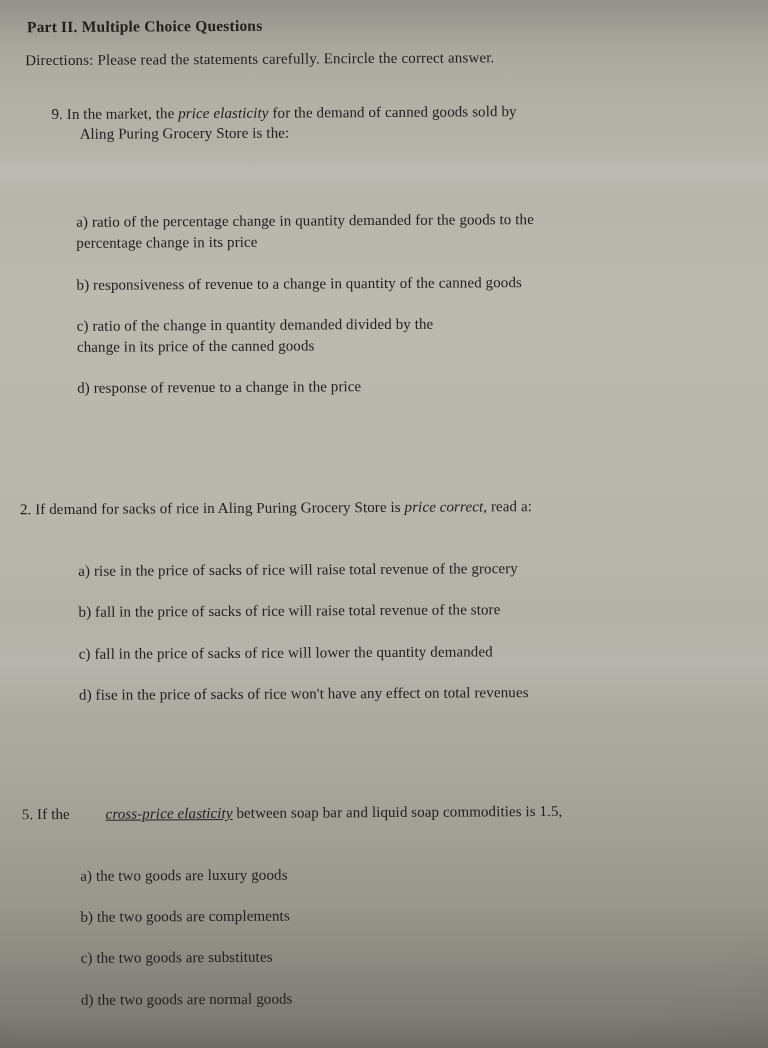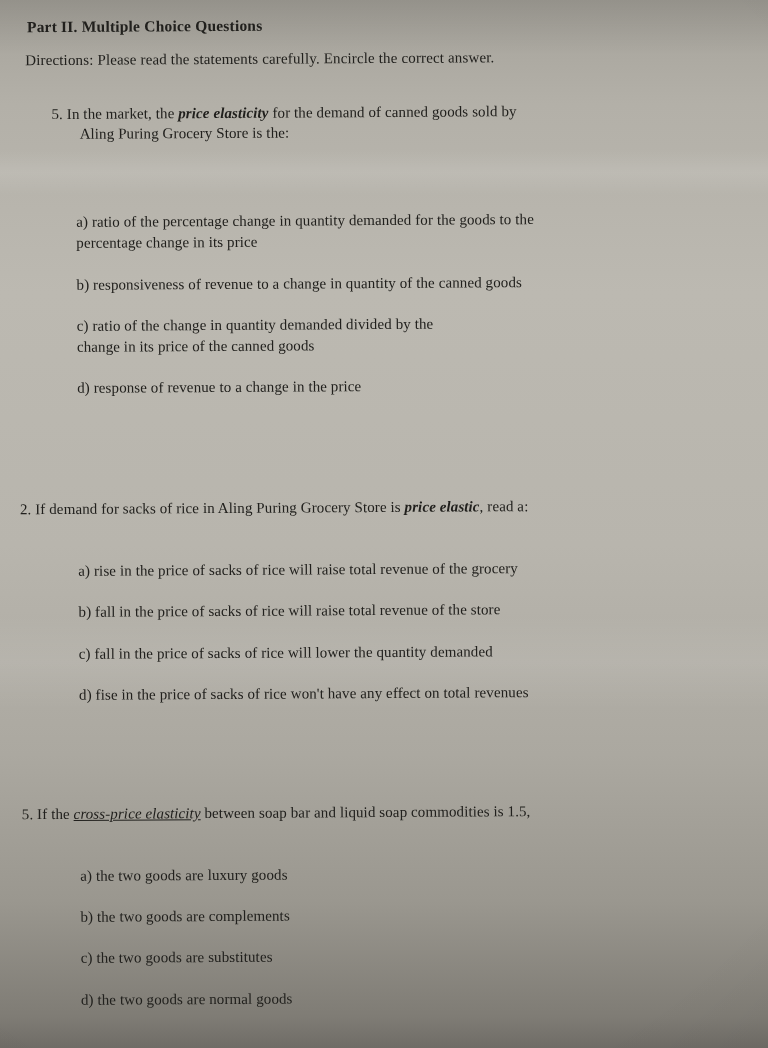--- a/index.html
+++ b/index.html
@@ -21,22 +21,22 @@
   .sheet { position:absolute; inset:0; padding:12px 22px 0 20px; transform:rotate(-0.35deg); }
 
   .part-title { font-size:15.5px; font-weight:bold; letter-spacing:.2px; margin:4px 0 0 10px; }
   .directions { font-size:15px; margin:16px 0 0 8px; letter-spacing:.15px; }
 
   .q { font-size:15px; line-height:1.38; white-space:pre-line; letter-spacing:.1px; }
   .q .stem { margin-left:0; }
   .q .choices { margin-left:58px; }
   .q .choices p { margin:0; }
 
-  .bi { font-weight:bold; font-style:italic; }
-  .itu { font-style:italic; text-decoration:underline; }
+  .bi { font-weight:normal; font-style:italic; }
+  .itu { font-style:italic; text-decoration:underline;margin-left:32px; }
 
   .q1 { margin-top:14px; }
   .q1 .stem { margin-left:34px; padding-left:28px; text-indent:-28px; }
   .q1 .choices { margin-top:26px; }
 
   .q2 { margin-top:38px; }
   .q3 { margin-top:36px; }
 </style>
 </head>
 <body>
@@ -46,34 +46,34 @@
 <div class="band band-1"></div>
 <div class="band band-2"></div>
 
 <div class="sheet">
 
   <h1 class="part-title">Part II. Multiple Choice Questions</h1>
 
   <p class="directions">Directions: Please read the statements carefully. Encircle the correct answer.</p>
 
   <section class="q q1">
-    <p class="stem"><span>5.  In the market, the </span><span class="bi">price elasticity</span><span> for the demand of canned goods sold by
+    <p class="stem"><span>9.  In the market, the </span><span class="bi">price elasticity</span><span> for the demand of canned goods sold by
 Aling Puring Grocery Store is the:</span></p>
     <div class="choices">
       <p>a) ratio of the percentage change in quantity demanded for the goods to the
 percentage change in its price</p>
       <p>b) responsiveness of revenue to a change in quantity of the canned goods</p>
       <p>c) ratio of the change in quantity demanded divided by the
 change in its price of the canned goods</p>
       <p>d) response of revenue to a change in the price</p>
     </div>
   </section>
 
   <section class="q q2">
-    <p class="stem"><span>2. If demand for sacks of rice in Aling Puring Grocery Store is </span><span class="bi">price elastic</span><span>, read a:</span></p>
+    <p class="stem"><span>2. If demand for sacks of rice in Aling Puring Grocery Store is </span><span class="bi">price correct</span><span>, read a:</span></p>
     <div class="choices">
       <p>a) rise in the price of sacks of rice will raise total revenue of the grocery</p>
       <p>b) fall in the price of sacks of rice will raise total revenue of the store</p>
       <p>c) fall in the price of sacks of rice will lower the quantity demanded</p>
       <p>d) fise in the price of sacks of rice won't have any effect on total revenues</p>
     </div>
   </section>
 
   <section class="q q3">
     <p class="stem"><span>5. If the </span><span class="itu">cross-price elasticity</span><span> between soap bar and liquid soap commodities is 1.5,</span></p>

